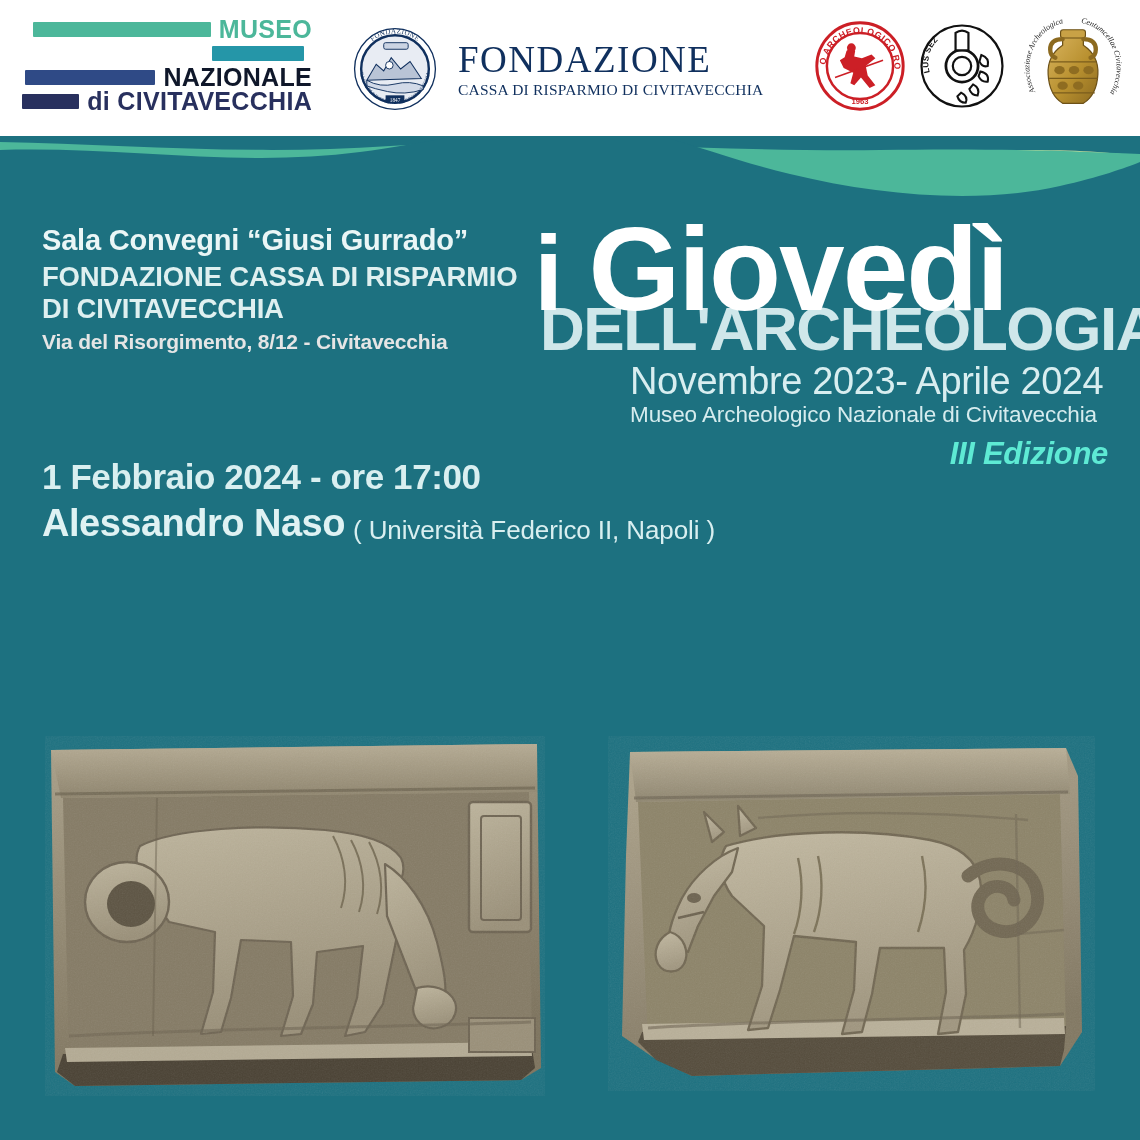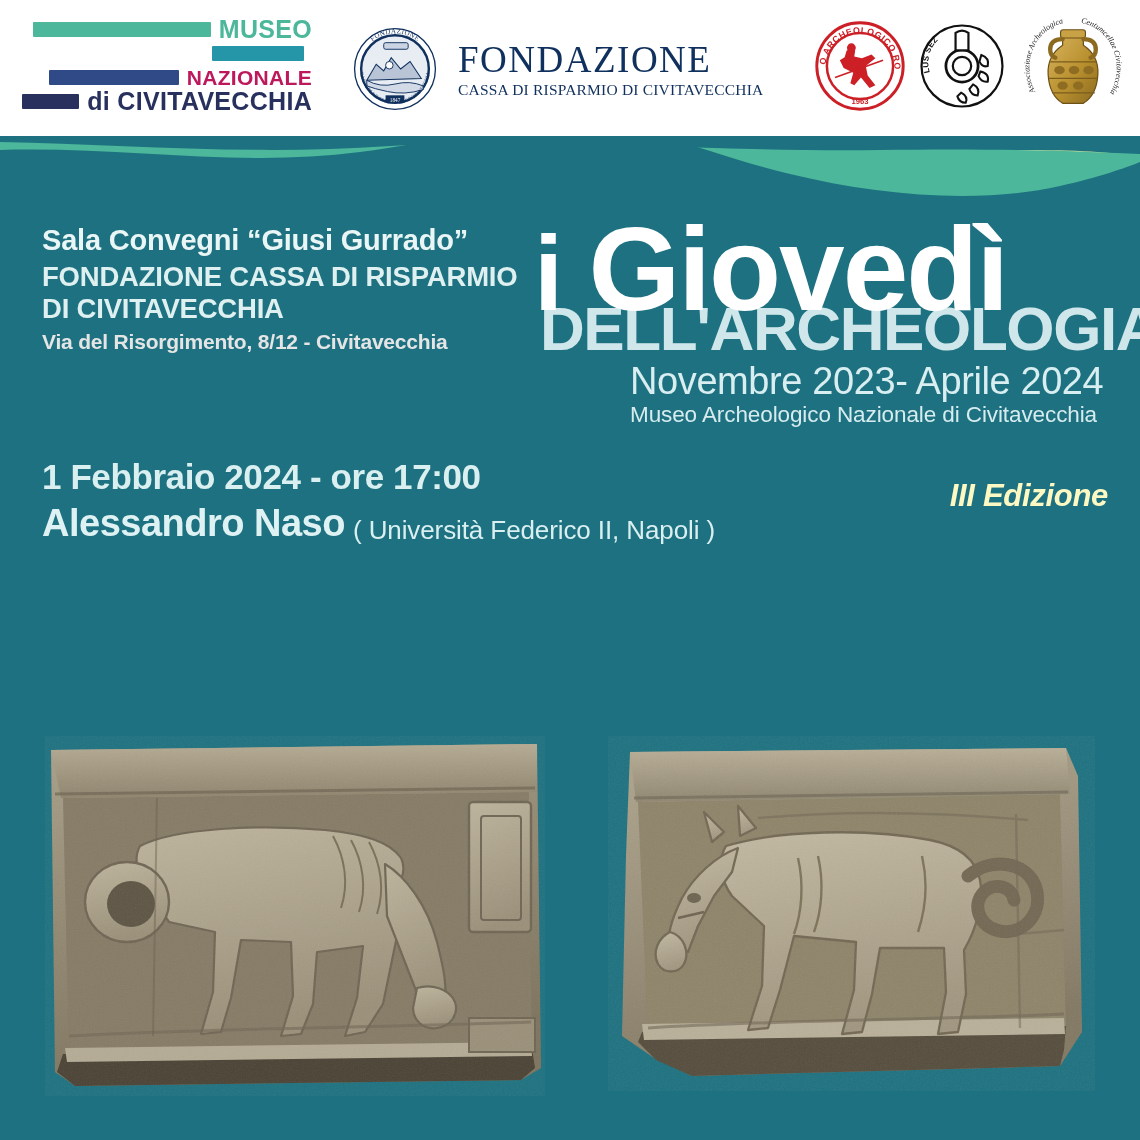--- a/index.html
+++ b/index.html
@@ -32,21 +32,21 @@
   .museo-bar{height:15px;margin-right:8px;border-radius:1px;}
   .museo-word{
     font-weight:bold;letter-spacing:0.3px;line-height:1;
     white-space:nowrap;
   }
   .ml1 .museo-bar{width:178px;background:#4cb79a;}
   .ml1 .museo-word{color:#4cb79a;font-size:25px;}
   .ml2 .museo-bar{width:92px;background:#2596a8;}
   .ml2 .museo-word{color:#2596a8;font-size:25px;}
   .ml3 .museo-bar{width:130px;background:#2f4a86;}
-  .ml3 .museo-word{color:#be185d;font-size:21px;}
+  .ml3 .museo-word{color:#0f172a;font-size:25px;}
   .ml4 .museo-bar{width:60px;background:#28305e;}
   .ml4 .museo-word{color:#28305e;font-size:25px;}
 
   
   .fond-logo{
     position:absolute;left:348px;top:22px;
     display:flex;align-items:center;gap:16px;
   }
   .fond-seal{width:94px;height:94px;}
   .fond-text{line-height:1;}
@@ -108,22 +108,22 @@
     font-size:38px;color:#d8eef0;letter-spacing:-0.4px;
     line-height:1;white-space:nowrap;z-index:4;
   }
   .series-place{
     position:absolute;left:110px;top:194px;
     font-size:22.5px;color:#d6ecee;letter-spacing:-0.1px;
     line-height:1;white-space:nowrap;z-index:4;
   }
   .series-edition{
     position:absolute;right:12px;top:228px;
-    font-size:31px;font-style:italic;font-weight:bold;color:#fef9c3;
-    letter-spacing:-0.3px;line-height:1;white-space:nowrap;z-index:4;margin-top:42px;
+    font-size:31px;font-style:italic;font-weight:bold;color:#5eead4;
+    letter-spacing:-0.3px;line-height:1;white-space:nowrap;z-index:4;
   }
 
   
   .talk{position:absolute;left:42px;top:458px;width:1060px;z-index:8;}
   .talk-date{
     color:#d9eff0;font-size:35px;font-weight:bold;letter-spacing:-0.4px;
     line-height:1.1;margin:0 0 6px 0;
   }
   .talk-speaker{
     color:#dff2f3;font-size:38px;font-weight:bold;letter-spacing:-0.5px;

